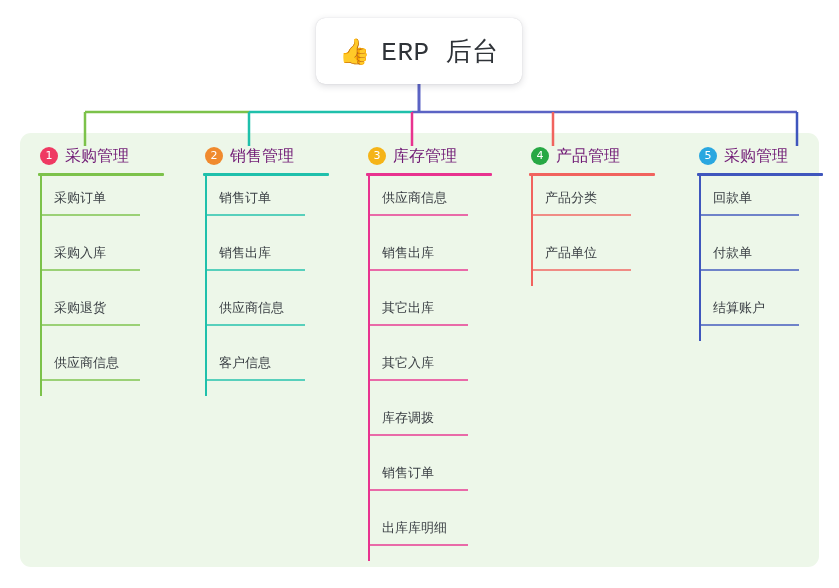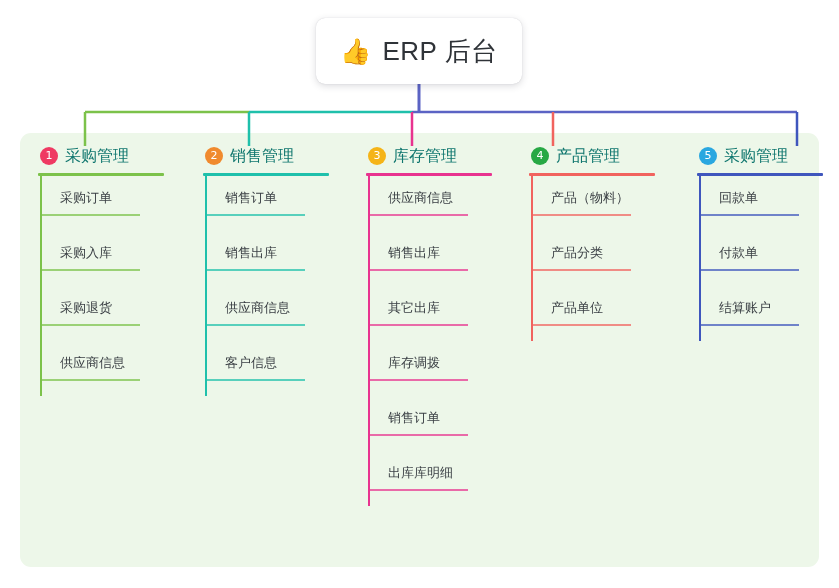--- a/index.html
+++ b/index.html
@@ -40,20 +40,21 @@
   .root-emoji {
     font-size: 25px;
     line-height: 1;
     display: inline-block;
   }
   .root-title {
     font-size: 26px;
     color: #2f3338;
     letter-spacing: 0.5px;
     white-space: nowrap;
+    font-family: Liberation Mono, monospace;
   }
 
   
   .panel {
     position: absolute;
     left: 20px;
     top: 133px;
     width: 799px;
     height: 434px;
     background: #edf7e9;
@@ -87,21 +88,21 @@
     border-radius: 50%;
     color: #ffffff;
     font-size: 11px;
     line-height: 18px;
     text-align: center;
     flex: 0 0 auto;
     font-family: "DejaVu Sans", sans-serif;
   }
   .col-title {
     font-size: 16px;
-    color: #0f766e;
+    color: #701a75;
     white-space: nowrap;
   }
   .col-rule {
     margin-top: 6px;
     height: 3px;
     width: 126px;
     border-radius: 1px;
   }
 
   .col-body {
@@ -114,21 +115,21 @@
     left: 2px;
     top: 0;
     bottom: 0;
     width: 2px;
   }
   .node {
     position: relative;
     height: 55px;
     box-sizing: border-box;
     margin-left: 2px;
-    padding-left: 20px;
+    padding-left: 14px;
     display: flex;
     align-items: center;
   }
   .node-label {
     font-size: 13px;
     color: #3a3f44;
     white-space: nowrap;
     position: relative;
     top: -6px;
   }
@@ -231,20 +232,24 @@
           </div>
           <div class="node">
             <span class="node-label">销售出库</span>
             <div class="node-rule" style="background: rgb(232, 51, 143); opacity: 0.72;"></div>
           </div>
           <div class="node">
             <span class="node-label">其它出库</span>
             <div class="node-rule" style="background: rgb(232, 51, 143); opacity: 0.72;"></div>
           </div>
           <div class="node">
+            <span class="node-label">其它入库</span>
+            <div class="node-rule" style="background: rgb(232, 51, 143); opacity: 0.72;"></div>
+          </div>
+          <div class="node">
             <span class="node-label">库存调拨</span>
             <div class="node-rule" style="background: rgb(232, 51, 143); opacity: 0.72;"></div>
           </div>
           <div class="node">
             <span class="node-label">销售订单</span>
             <div class="node-rule" style="background: rgb(232, 51, 143); opacity: 0.72;"></div>
           </div>
           <div class="node">
             <span class="node-label">出库库明细</span>
             <div class="node-rule" style="background: rgb(232, 51, 143); opacity: 0.72;"></div>
@@ -253,24 +258,20 @@
       </div>
       <div class="column" style="left: 529px;">
         <div class="col-head">
           <span class="badge" style="background: rgb(39, 168, 68);">4</span>
           <span class="col-title">产品管理</span>
         </div>
         <div class="col-rule" style="background: rgb(241, 99, 94);"></div>
         <div class="col-body">
           <div class="spine" style="background: rgb(241, 99, 94);"></div>
           <div class="node">
-            <span class="node-label">产品（物料）</span>
-            <div class="node-rule" style="background: rgb(241, 99, 94); opacity: 0.72;"></div>
-          </div>
-          <div class="node">
             <span class="node-label">产品分类</span>
             <div class="node-rule" style="background: rgb(241, 99, 94); opacity: 0.72;"></div>
           </div>
           <div class="node">
             <span class="node-label">产品单位</span>
             <div class="node-rule" style="background: rgb(241, 99, 94); opacity: 0.72;"></div>
           </div>
         </div>
       </div>
       <div class="column" style="left: 697px;">

